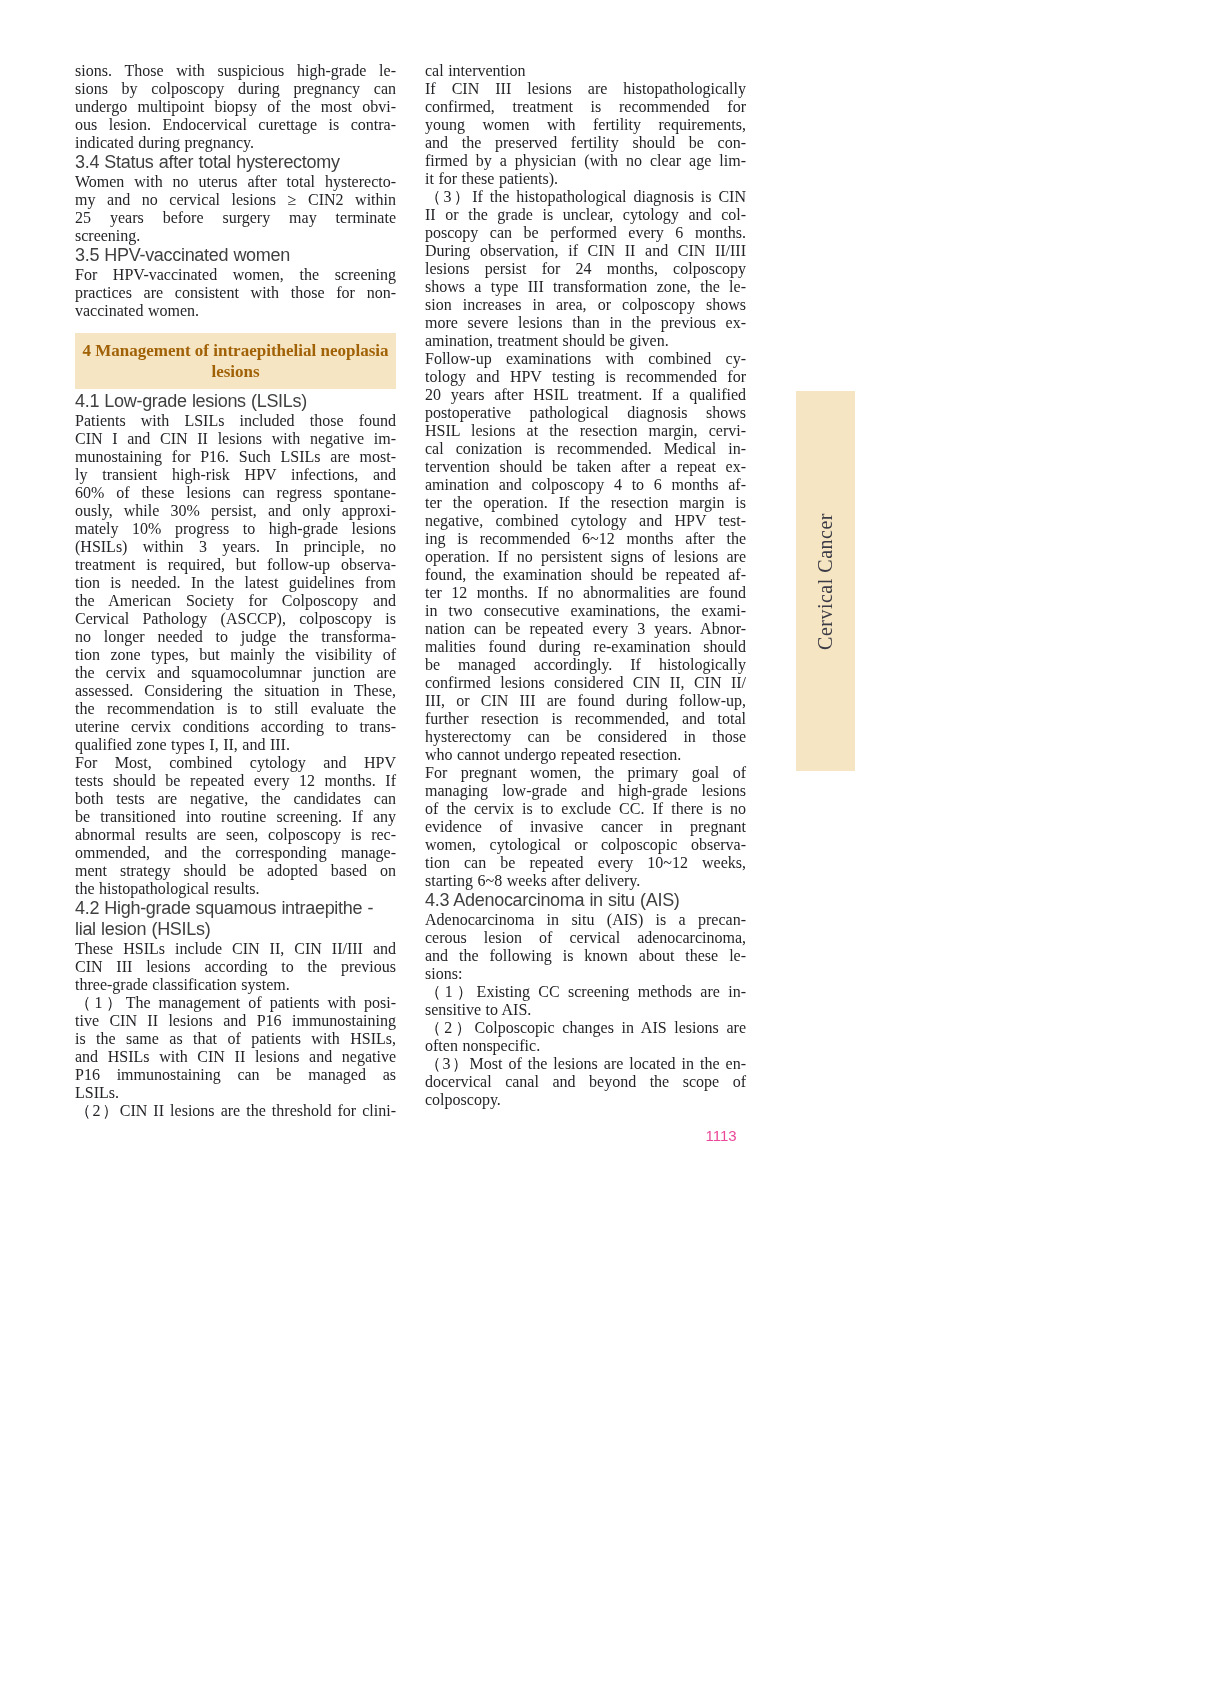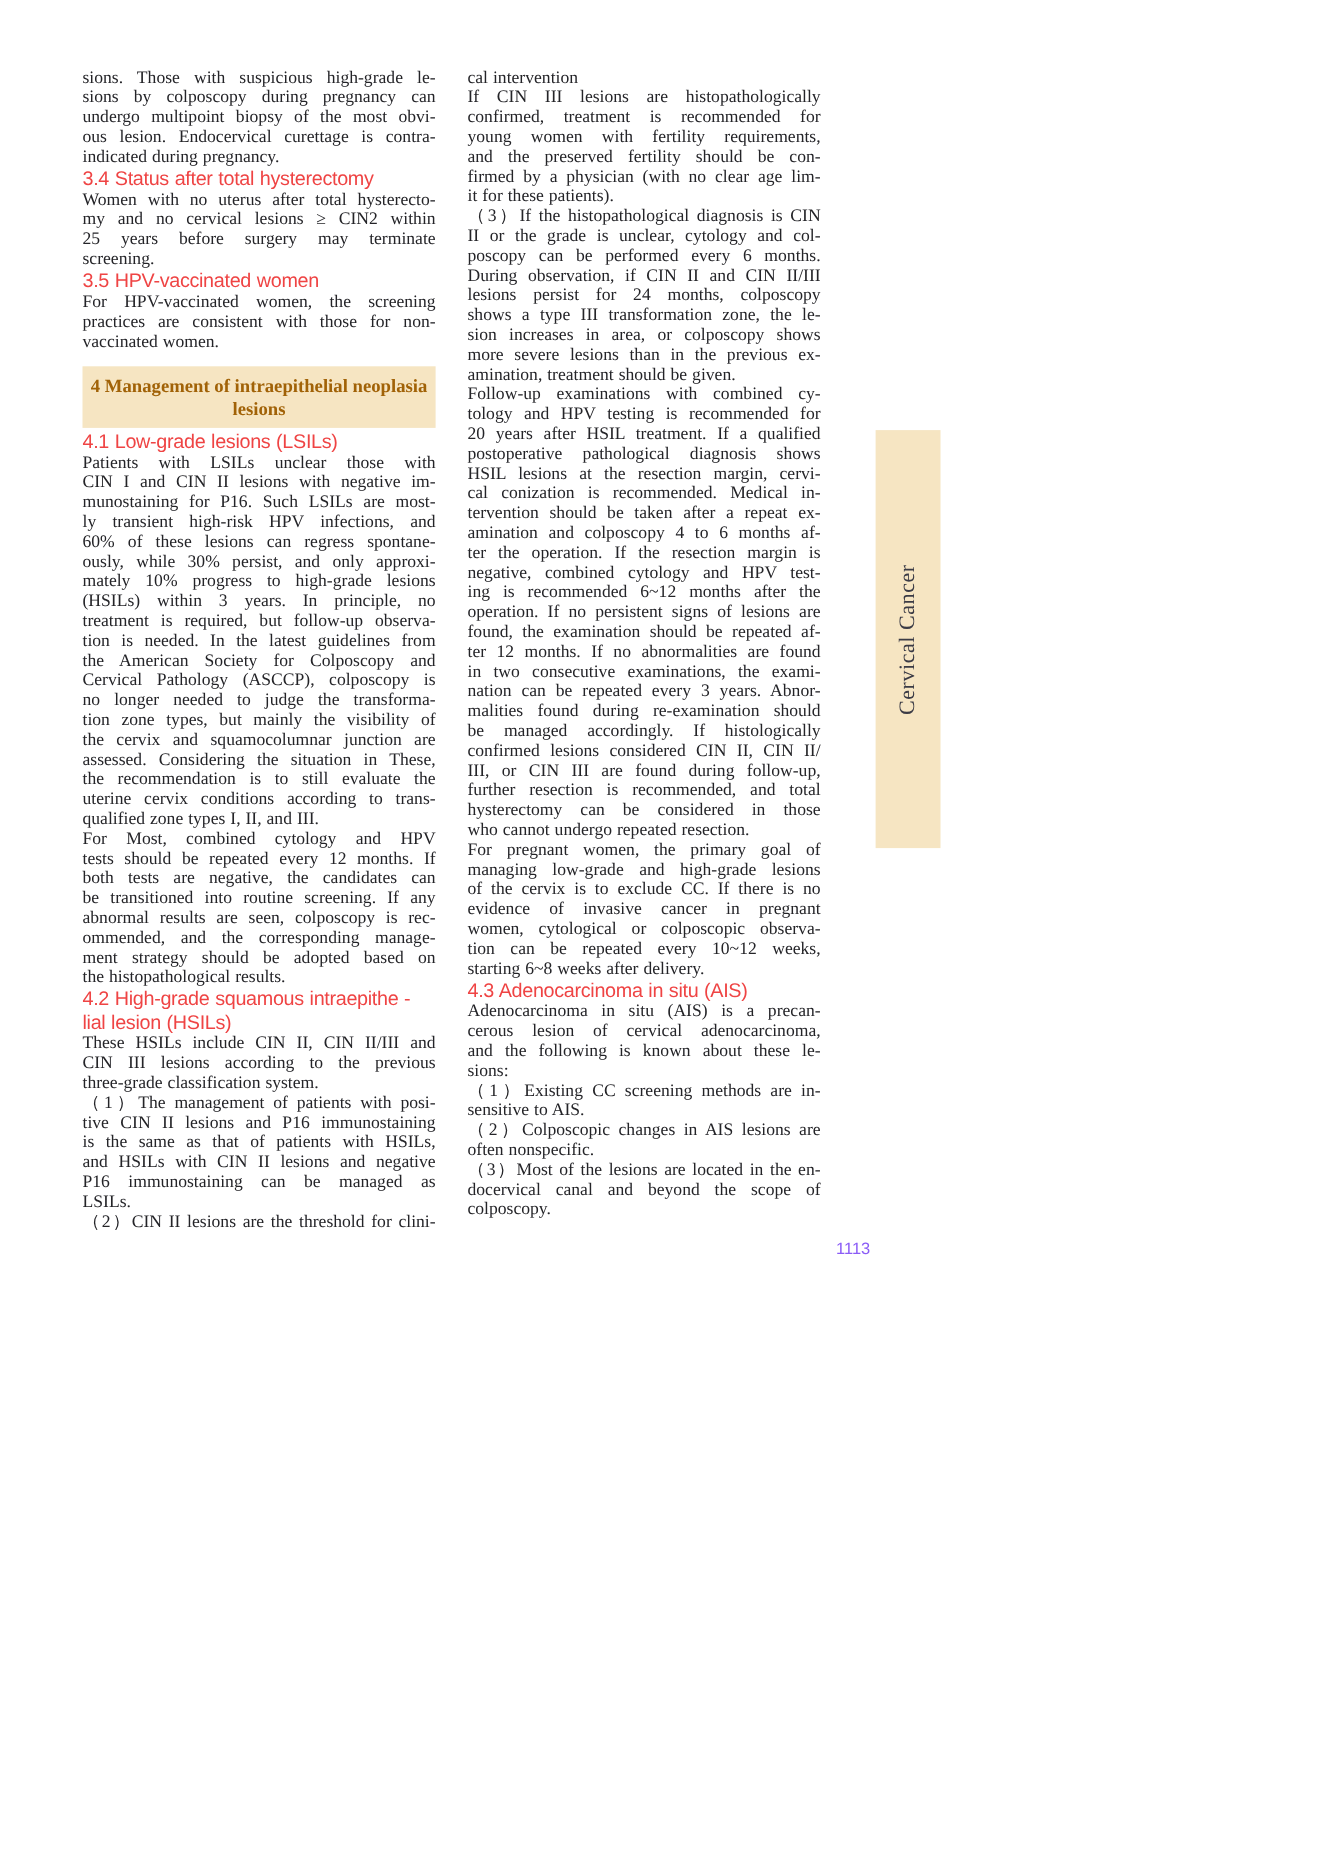--- a/index.html
+++ b/index.html
@@ -12,41 +12,41 @@
   #col-right { left:425px; }
   .ln {
     font-size:16px; line-height:18px;
     text-align:justify; text-align-last:justify;
     word-spacing:0.5px; color:#242428;
   }
   .ln.e { text-align-last:left; }
   .ln.h {
     font-family:"Liberation Sans", sans-serif;
     font-size:18px; line-height:21px; font-weight:400;
-    letter-spacing:-0.3px; color:#ef4444;
+    letter-spacing:-0.3px; color:#404040;
     text-align:left; text-align-last:left;
   }
   #chapter-box {
     background:#f6e5c2; margin:13px 0 2px 0; padding:7px 4px;
     text-align:center; font-weight:bold; font-size:17px; line-height:21px;
     color:#a16207;
   }
   #side-tab {
     position:absolute; left:796px; top:391px; width:59px; height:380px;
     background:#f6e5c2; display:flex; align-items:center; justify-content:center;
   }
   #side-tab .tab-text {
     transform:rotate(-90deg); white-space:nowrap;
     font-family:"Liberation Serif", serif; font-size:20px;
     color:#3b3b45; letter-spacing:0.5px;
   }
   #page-number {
-    position:absolute; left:760px; top:1127px; width:50px;
+    position:absolute; left:696px; top:1127px; width:50px;
     font-family:"Liberation Sans", sans-serif; font-size:15px;
-    color:#8b5cf6; text-align:left;
+    color:#ec4899; text-align:center;
   }
 </style>
 </head>
 <body>
 
 <div id="page">
 
   <div id="col-left" class="col">
     <div>
 
@@ -81,21 +81,21 @@
 
     <div id="chapter-box">
       <div>4 Management of intraepithelial neoplasia</div>
       <div>lesions</div>
     </div>
 
     <div>
 
         <div class="ln h">4.1 Low-grade lesions (LSILs)</div>
 
-        <div class="ln j">Patients with LSILs unclear those with</div>
+        <div class="ln j">Patients with LSILs included those found</div>
 
         <div class="ln j">CIN I and CIN II lesions with negative im-</div>
 
         <div class="ln j">munostaining for P16. Such LSILs are most-</div>
 
         <div class="ln j">ly transient high-risk HPV infections, and</div>
 
         <div class="ln j">60% of these lesions can regress spontane-</div>
 
         <div class="ln j">ously, while 30% persist, and only approxi-</div>

